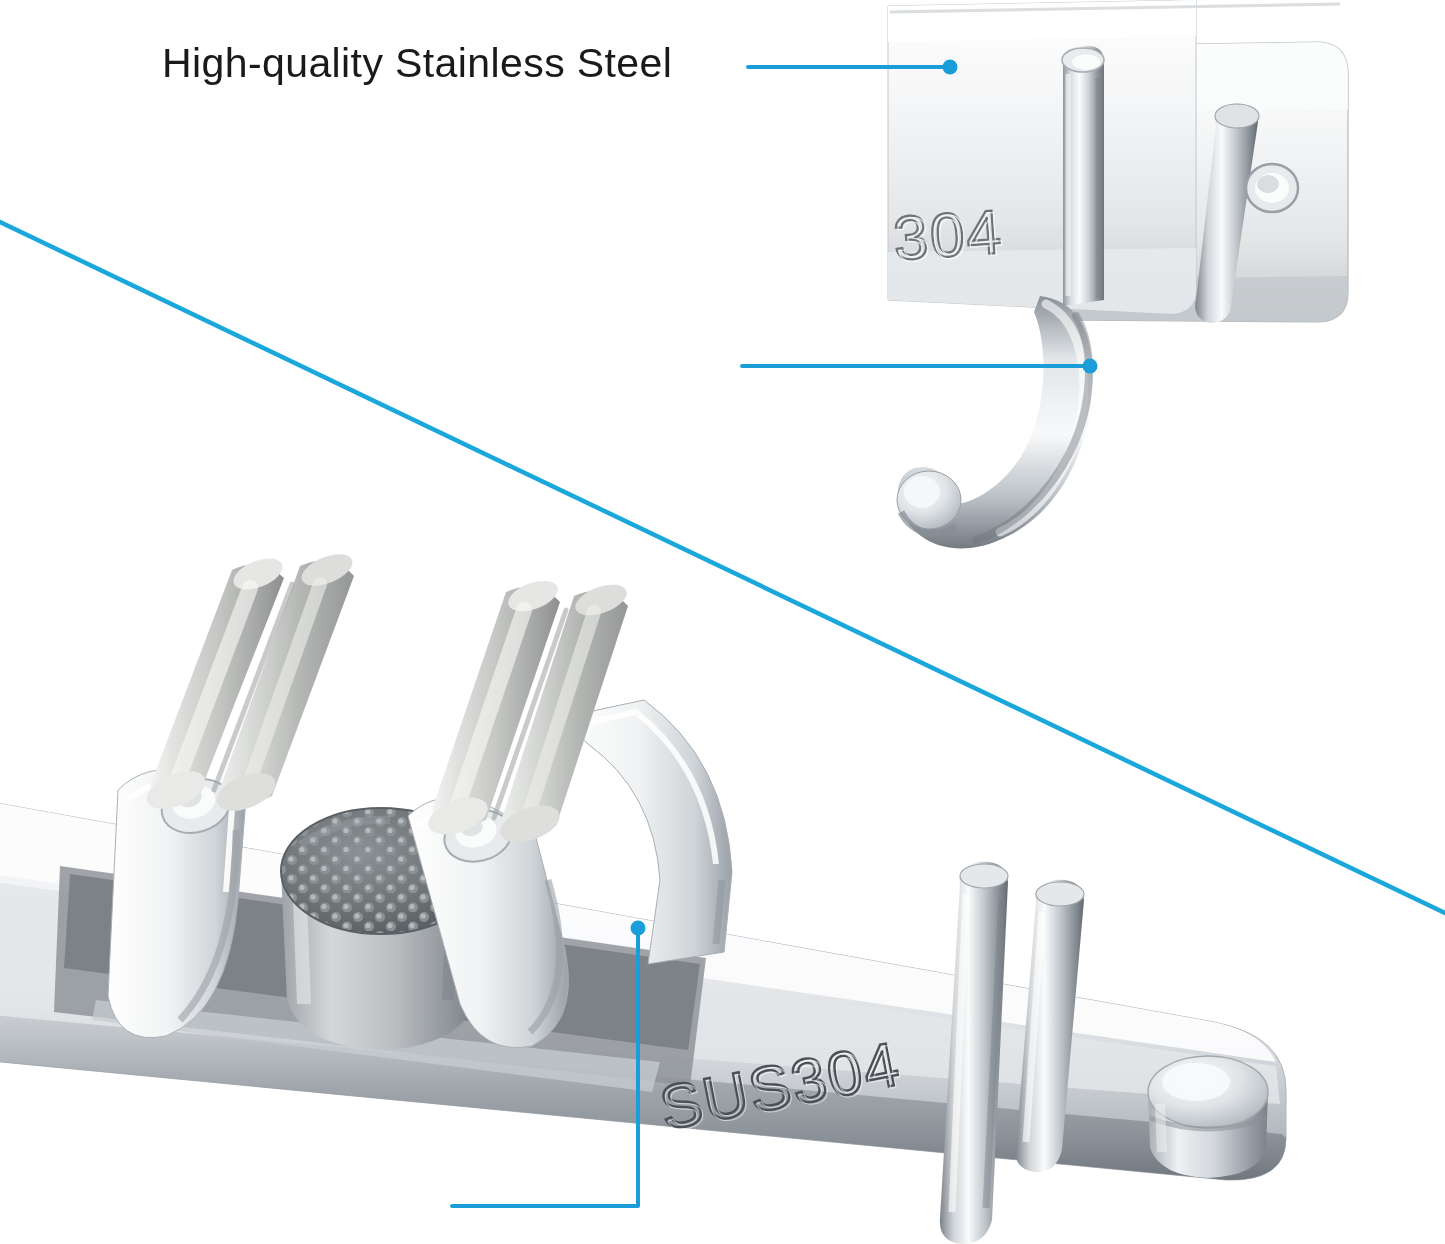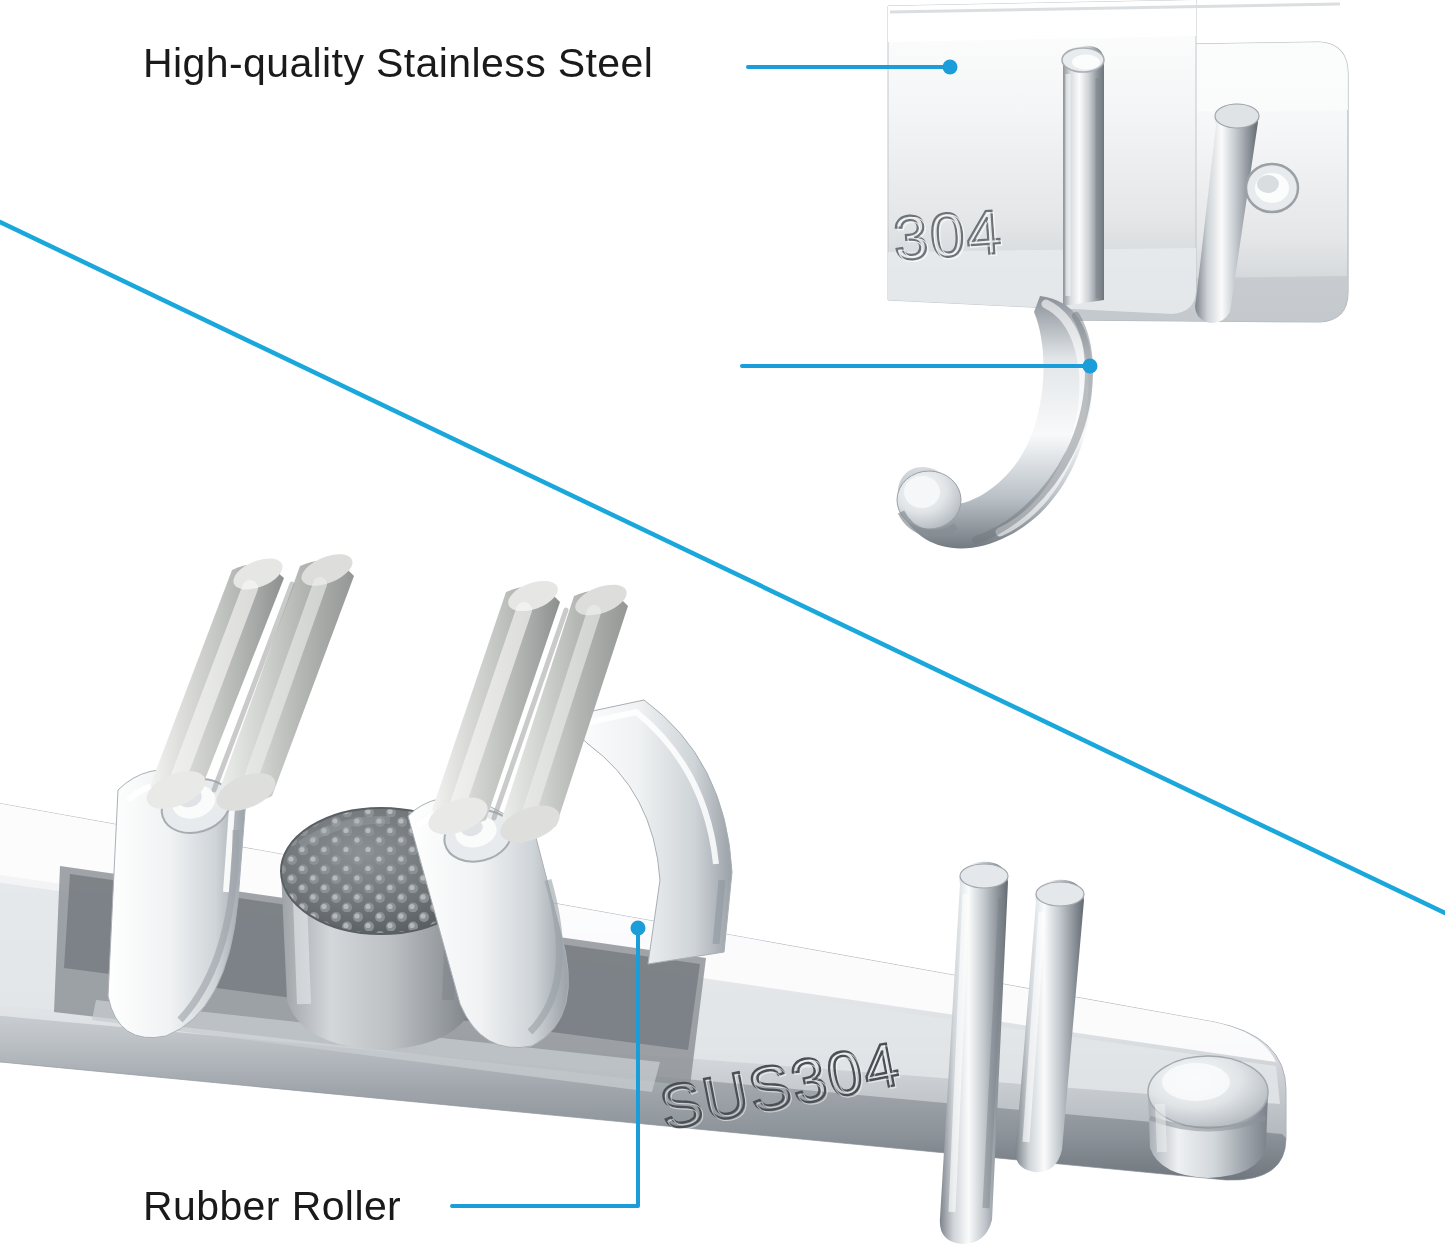--- a/index.html
+++ b/index.html
@@ -8,20 +8,21 @@
 
   .callout-label{
     position:absolute;
     color:#1a1a1a;
     font-family:"Liberation Sans",sans-serif;
     font-size:41px;
     font-weight:400;
     letter-spacing:0.4px;
     white-space:nowrap;
     line-height:1;
+    margin-left:19px;
   }
   #label-steel{left:143px;top:43px;}
   #label-hook{left:495px;top:336px;}
   #label-roller{left:143px;top:1186px;}
 
   svg.layer{position:absolute;left:0;top:0;width:1445px;height:1244px;}
 </style>
 </head>
 <body>
 
@@ -288,15 +289,14 @@
 
     <g>
       <polyline points="452,1206 638,1206 638,932" fill="none" stroke="#1b9dd9" stroke-width="4" stroke-linecap="round" stroke-linejoin="round"></polyline>
       <circle cx="638" cy="928" r="7.5" fill="#1b9dd9"></circle>
     </g>
   </svg>
 
   <div class="callout-label" id="label-steel">High-quality Stainless Steel</div>
 
 
-  <div class="callout-label" id="label-roller">Rubber Roller</div>
 
 </div>
 
 </body></html>

